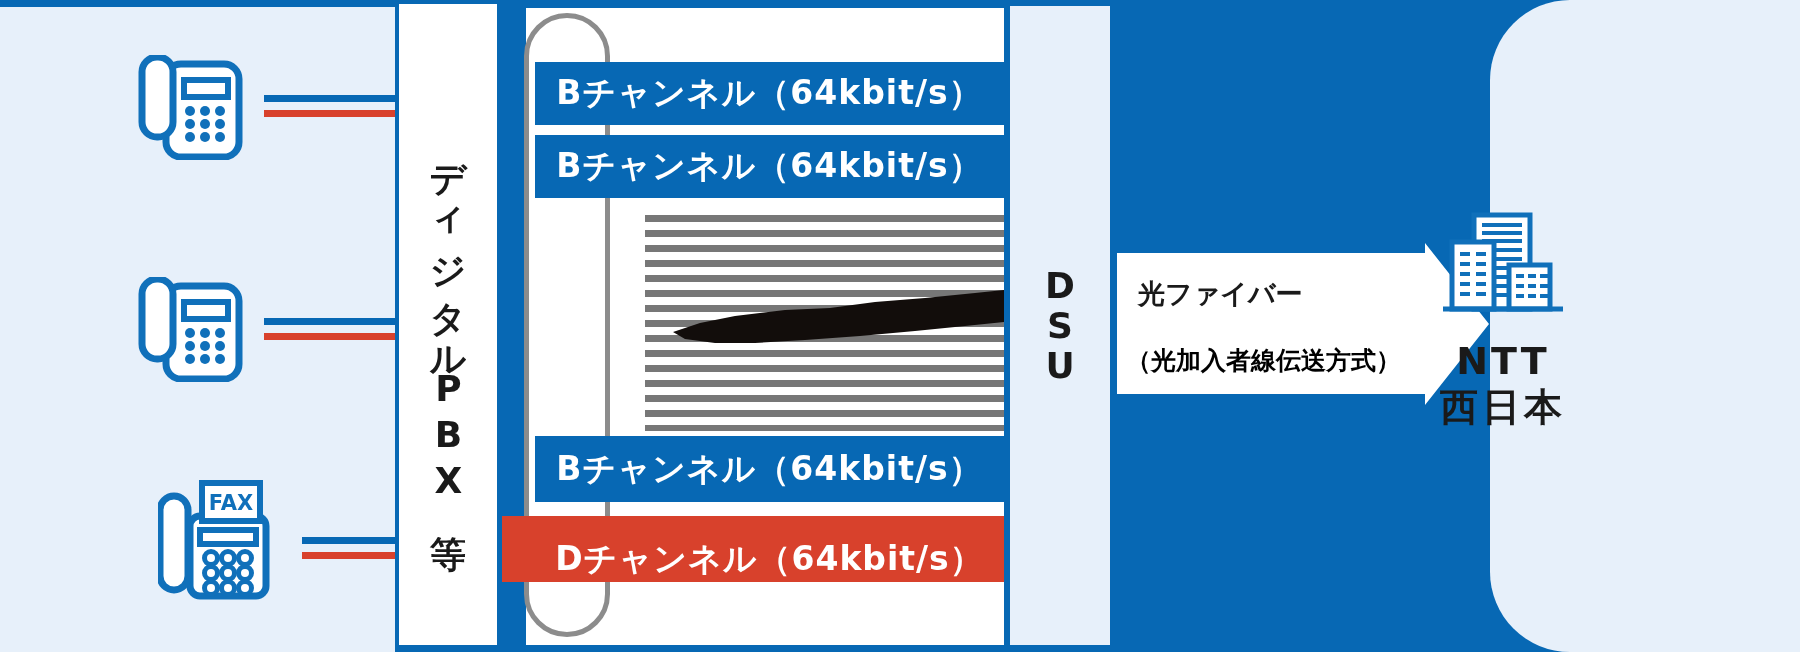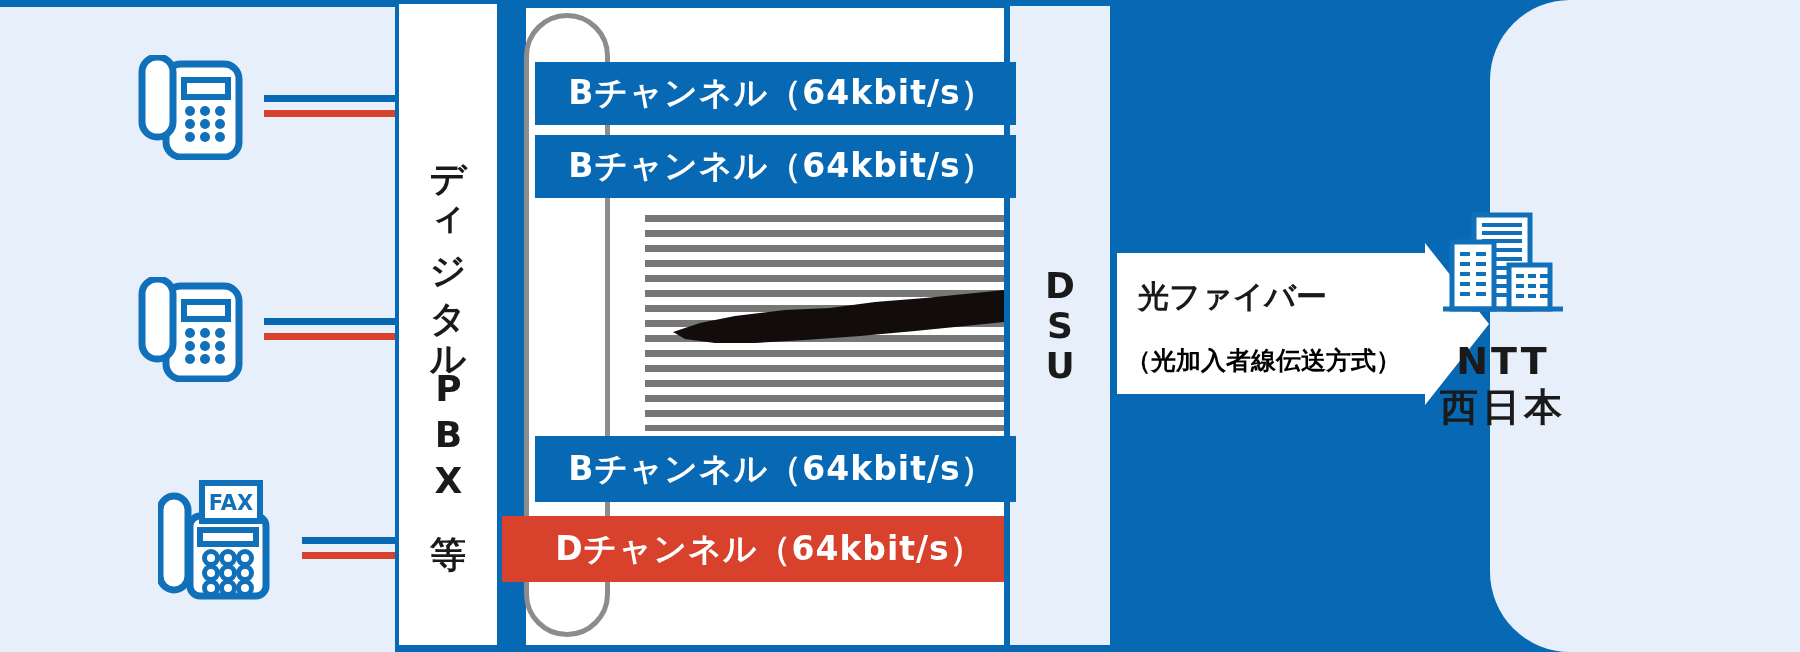--- a/index.html
+++ b/index.html
@@ -17,39 +17,39 @@
   .dsu-strip{left:1010px;top:6px;width:100px;height:639px;background:#e7f0fa;display:flex;align-items:center;justify-content:center;}
   
   .pbx-box{left:399px;top:4px;width:98px;height:641px;background:#fff;display:flex;align-items:center;justify-content:center;}
   .pbx-label{
     writing-mode:vertical-rl;text-orientation:upright;
     font-size:36px;font-weight:bold;color:#1a1a1a;letter-spacing:5px;line-height:1;
   }
   .bars-box{left:526px;top:8px;width:478px;height:637px;background:#fff;}
   .capsule{left:524px;top:13px;width:86px;height:624px;background:#fff;border:5px solid #8c8c8c;border-radius:43px;box-sizing:border-box;}
   
-  .bar{display:flex;align-items:center;justify-content:center;color:#fff;font-size:33px;font-weight:bold;letter-spacing:1px;white-space:nowrap;padding-left:12px;}
+  .bar{display:flex;align-items:center;justify-content:center;color:#fff;font-size:33px;font-weight:bold;letter-spacing:1px;white-space:nowrap;}
   .bar-blue{background:#0768b4;}
   .bar-red{background:#d8412c;}
   .bar-b1{left:535px;top:62px;width:469px;height:63px;}
   .bar-b2{left:535px;top:135px;width:469px;height:63px;}
   .bar-b3{left:535px;top:436px;width:469px;height:66px;}
-  .bar-d{left:502px;top:516px;width:502px;height:66px;padding-left:33px;box-sizing:border-box;}
+  .bar-d{left:502px;top:516px;width:502px;height:66px;padding-left:33px;box-sizing:border-box;align-items:flex-end;}
   .stripes{
     left:645px;top:215px;width:359px;height:216px;
     background:repeating-linear-gradient(to bottom,#777 0,#777 7px,#fff 7px,#fff 15px);
   }
   
   .wire{height:7px;}
   .wire-blue{background:#0768b4;}
   .wire-red{background:#d8412c;}
   
   .dsu-label{display:flex;flex-direction:column;align-items:center;font-size:36px;font-weight:bold;color:#1a1a1a;line-height:40px;}
   
-  .fiber-title{left:1138px;top:276px;font-size:31px;font-weight:bold;color:#1a1a1a;white-space:nowrap;}
+  .fiber-title{left:1138px;top:276px;font-size:27px;font-weight:bold;color:#1a1a1a;white-space:nowrap;}
   .fiber-sub{left:1126px;top:344px;font-size:25px;font-weight:bold;color:#000000;white-space:nowrap;}
   
   .ntt-block{left:1414px;top:212px;width:178px;text-align:center;color:#1a1a1a;}
   .ntt-line1{margin-top:28px;font-size:38px;font-weight:bold;letter-spacing:3px;line-height:1;}
   .ntt-line2{margin-top:8px;font-size:38px;font-weight:bold;letter-spacing:4px;line-height:1;text-align:center;}
 </style>
 </head>
 <body>
 
 <div class="canvas">

